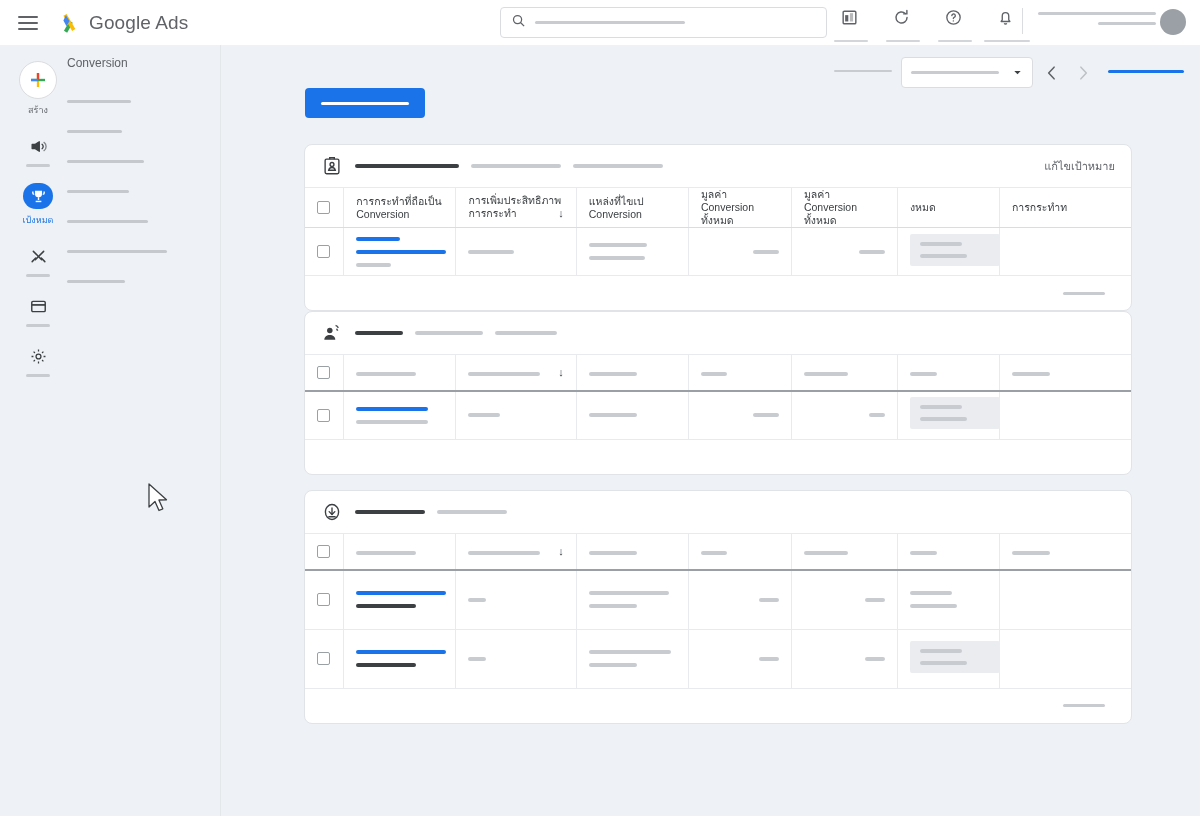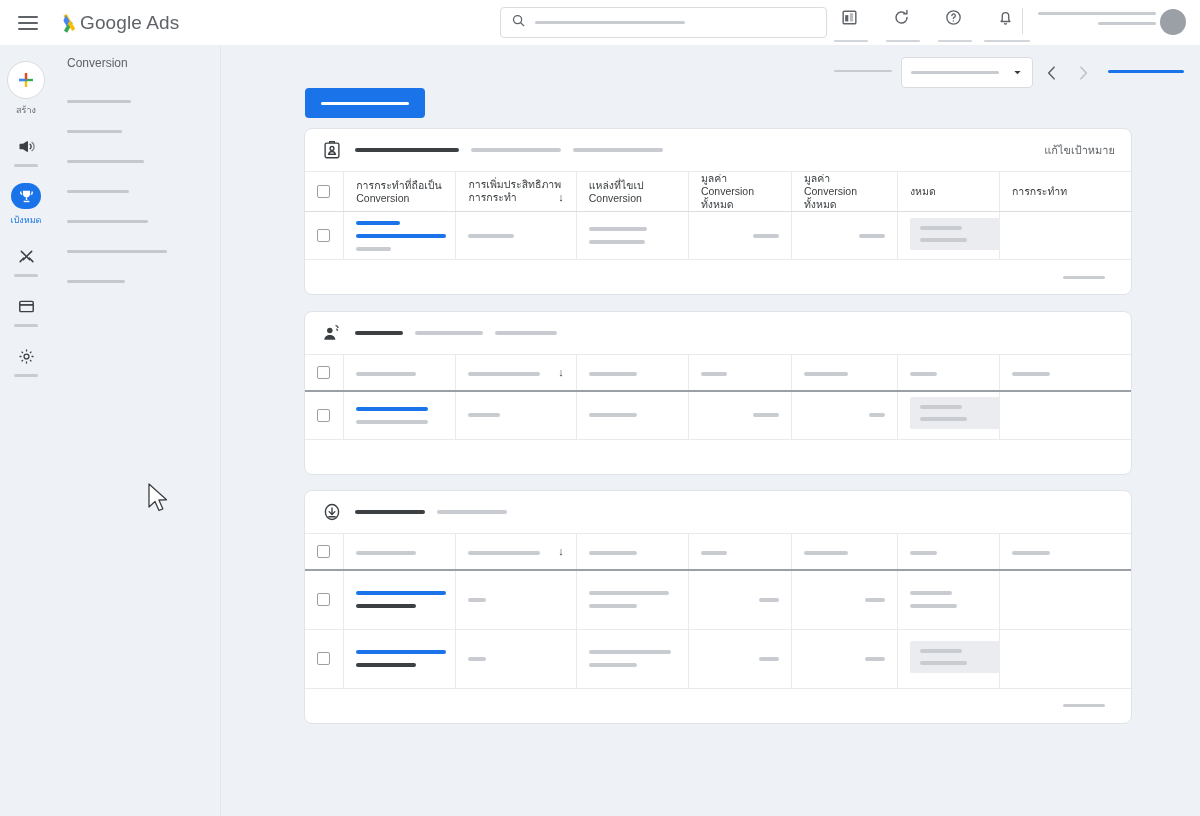--- a/index.html
+++ b/index.html
@@ -15,21 +15,21 @@
   .topbar {
     position: absolute; top: 0; left: 0;
     width: 1200px; height: 45px;
     background: #ffffff;
     display: flex; align-items: center;
   }
   .hamburger { margin-left: 18px; width: 20px; height: 14px;
     display: flex; flex-direction: column; justify-content: space-between; cursor: pointer; }
   .hamburger i { display: block; height: 2px; background: #5f6368; border-radius: 1px; }
 
-  .brand { display: flex; align-items: flex-end; margin-left: 20px; }
+  .brand { display: flex; align-items: flex-end; margin-left: 20px; gap: 9px; }
   .brand-logo { width: 22px; height: 22px; position: relative; }
   .brand-text { font-size: 19px; color: #5f6368; letter-spacing: .1px; }
   .brand-text b { font-weight: 400; color: #5f6368; }
 
   .searchwrap {
     position: absolute; left: 500px; top: 7px;
     width: 327px; height: 31px;
     border: 1px solid #dadce0; border-radius: 4px; background: #fff;
     display: flex; align-items: center; padding: 0 10px; gap: 9px;
   }
@@ -42,21 +42,21 @@
   .topicon.wide .ph { width: 46px; }
 
   .topdiv { position: absolute; left: 1022px; top: 8px; width: 1px; height: 26px; background: #dadce0; }
   .acct { position: absolute; left: 1038px; top: 12px; width: 118px; }
   .acct .l1 { height: 3px; background: #c8ccd1; border-radius: 2px; width: 118px; }
   .acct .l2 { height: 3px; background: #c8ccd1; border-radius: 2px; width: 58px; margin: 7px 0 0 60px; }
   .avatar { position: absolute; left: 1160px; top: 9px; width: 26px; height: 26px;
     border-radius: 50%; background: #9aa0a6; }
 
   
-  .rail { position: absolute; left: 0; top: 45px; width: 52px; height: 771px; text-align: center; }
+  .rail { position: absolute; left: 12px; top: 45px; width: 52px; height: 771px; text-align: center; }
   .rail-item { display: flex; flex-direction: column; align-items: center; margin-top: 16px; cursor: pointer; }
   .create-circle { width: 38px; height: 38px; border-radius: 50%; background: #fff;
     border: 1px solid #dadce0; display: flex; align-items: center; justify-content: center; }
   .rail-label { font-size: 9px; color: #5f6368; margin-top: 4px; }
   .rail-label.active { color: #1a73e8; }
   .rail-ph { width: 24px; height: 3px; background: #c8ccd1; border-radius: 2px; margin-top: 5px; }
   .rail-ico { width: 30px; height: 26px; display: flex; align-items: center; justify-content: center;
     color: #3c4043; border-radius: 13px; }
   .rail-ico.sel { background: #1a73e8; color: #fff; }
 
@@ -314,21 +314,21 @@
     </svg>
 </div>
 <div class="chev next">
   <svg width="20" height="20" viewBox="0 0 24 24" fill="none" stroke="#bdc1c6" stroke-width="1.8" stroke-linecap="round" stroke-linejoin="round">
       <path d="M9.5 5 L16 12 L9.5 19"></path>
     </svg>
 </div>
 <div class="blue-ph"></div>
 
 <div id="cards-root">
-    <div class="card" style="top: 128px;">
+    <div class="card" style="top: 144px;">
       <div class="card-head">
         <span class="card-ico"><svg width="22" height="22" viewBox="0 0 24 24" fill="none" stroke="#3c4043" stroke-width="1.5">
             <rect x="4.5" y="4.5" width="15" height="16" rx="1.6"></rect>
             <path d="M9.5 4.5V3h5v1.5"></path>
             <circle cx="12" cy="10.3" r="2.1"></circle>
             <path d="M8.4 16.6c.5-1.9 2-2.9 3.6-2.9s3.1 1 3.6 2.9Z"></path>
           </svg></span>
         <span class="hb dark" style="width: 104px;"></span>
         <span class="hb grey" style="width: 90px;"></span>
         <span class="hb grey" style="width: 90px;"></span>

